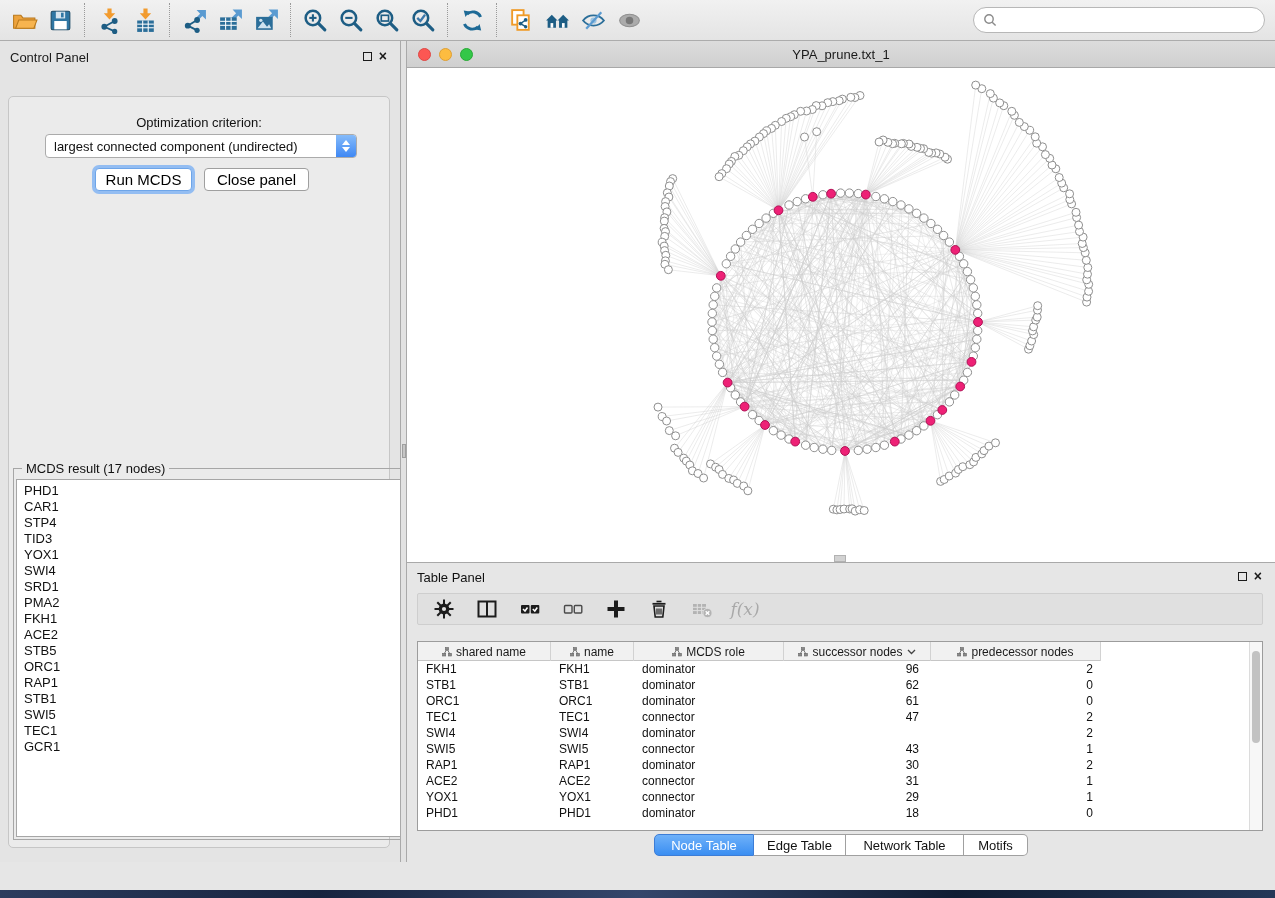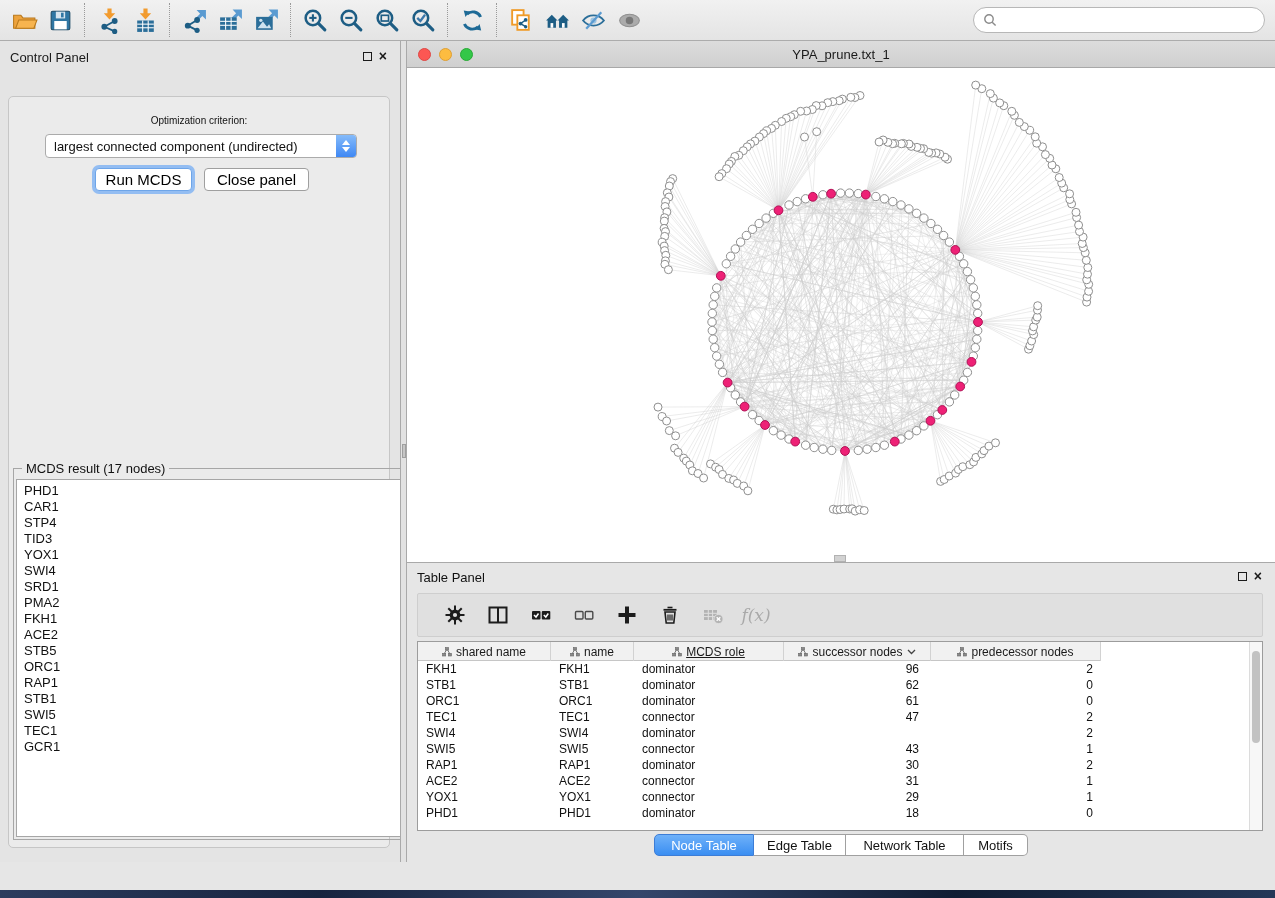--- a/index.html
+++ b/index.html
@@ -32,21 +32,21 @@
   .cp-title { position:absolute; left:10px; top:9px; font-size:13px; color:#1a1a1a; }
   .seg-bar { display:flex; }
   .seg { height:22px; background:#fff; border:1px solid #a0a0a0; border-left:none;
     font-size:13px; color:#111; display:flex; align-items:center; justify-content:center; }
   .seg:first-child { border-left:1px solid #a0a0a0; border-radius:5px 0 0 5px; }
   .seg:last-child { border-radius:0 5px 5px 0; }
   .seg.active { background:linear-gradient(#6fb1f9,#3a8ef2); border-color:#3d7dd6; color:#fff; }
   .cp-tabs { position:absolute; left:80px; top:33px; }
   .tab-content { position:absolute; left:8px; top:55px; width:382px; height:752px;
     background:#ebebeb; border:1px solid #c6c6c6; border-radius:5px; }
-  .opt-label { position:absolute; top:18px; width:100%; text-align:center; font-size:10px; }
+  .opt-label { position:absolute; top:18px; width:100%; text-align:center; font-size:13px; }
   .dropdown { position:absolute; left:36px; top:37px; width:312px; height:24px; background:#fff;
     border:1px solid #ababab; border-radius:4px; display:flex; align-items:center; }
   .dropdown .dd-text { flex:1; font-size:13px; padding-left:8px; white-space:nowrap; overflow:hidden; }
   .dd-stepper { width:20px; height:22px; border-radius:0 3px 3px 0; background:linear-gradient(#85bbfa,#3f88f4);
     display:flex; flex-direction:column; align-items:center; justify-content:center; gap:2px; }
   .dd-up { width:0;height:0;border-left:4px solid transparent;border-right:4px solid transparent;border-bottom:5px solid #fff; }
   .dd-down { width:0;height:0;border-left:4px solid transparent;border-right:4px solid transparent;border-top:5px solid #fff; }
   .btn { position:absolute; height:23px; background:#fff; border:1px solid #9f9f9f; border-radius:4px;
     font-size:15px; display:flex; align-items:center; justify-content:center; font-family:inherit; }
   .btn.focus-ring { box-shadow:0 0 0 3px rgba(110,170,245,.7); border-color:#6ea5e8; }
@@ -72,22 +72,22 @@
   .light.red { background:#fc5753; border:1px solid #df4744; }
   .light.yellow { background:#fdbc40; border:1px solid #de9f34; }
   .light.green { background:#33c748; border:1px solid #27aa35; }
   .net-title { position:absolute; top:6px; width:100%; text-align:center; font-size:13px; color:#1a1a1a; }
   .net-canvas { position:absolute; left:0; top:27px; width:868px; height:494px; background:#fff; }
   .h-grip { position:absolute; left:427px; top:487px; width:12px; height:7px; background:#d2d2d2; border:1px solid #b2b2b2; }
 
   
   .table-panel { position:absolute; left:407px; top:562px; width:868px; height:300px; background:#e6e6e6; border-top:1px solid #a9a9a9; }
   .tp-title { position:absolute; left:10px; top:7px; font-size:13px; }
-  .tp-toolbar { position:absolute; left:10px; right:12px; top:30px; height:44px; background:#e0e0e0;
-    border:1px solid #cecece; border-radius:2px; display:flex; align-items:center; gap:19px; padding-left:25px; }
+  .tp-toolbar { position:absolute; left:10px; right:12px; top:30px; height:32px; background:#e0e0e0;
+    border:1px solid #cecece; border-radius:2px; display:flex; align-items:center; gap:19px; padding-left:14px; }
   .tp-toolbar .ticon { display:flex; align-items:center; justify-content:center; width:24px; height:24px; }
   .fx-label { font-family:"DejaVu Serif", serif; font-style:italic; font-size:17px; color:#a9a9a9; }
   .table-area { position:absolute; left:10px; right:12px; top:78px; height:190px; background:#fff; border:1px solid #9c9c9c; }
   .thead { position:absolute; left:0; top:0; height:19px; display:flex; background:#f1f1f1; border-bottom:1px solid #c6c6c6; }
   .th { display:flex; align-items:center; justify-content:center; gap:4px; font-size:12px; color:#1a1a1a;
     border-right:1px solid #d2d2d2; height:19px; }
   .tbody { position:absolute; left:0; top:19px; right:13px; bottom:0; overflow:hidden; }
   .tr { display:flex; height:16px; }
   .td { font-size:12px; line-height:16px; white-space:nowrap; overflow:hidden; }
   .td.ltext { padding-left:8px; text-align:left; }
@@ -1294,21 +1294,21 @@
           <div class="th" style="width: 83px;">
             <svg width="10" height="10" viewBox="0 0 10 10">
               <line x1="5" y1="2" x2="2" y2="7" stroke="#777"></line>
               <line x1="5" y1="2" x2="8" y2="7" stroke="#777"></line>
               <rect x="3.4" y="0.5" width="3.2" height="2.6" fill="#8a8a8a" stroke="#666" stroke-width="0.6"></rect>
               <rect x="0.5" y="6.4" width="3.2" height="2.6" fill="#8a8a8a" stroke="#666" stroke-width="0.6"></rect>
               <rect x="6.3" y="6.4" width="3.2" height="2.6" fill="#8a8a8a" stroke="#666" stroke-width="0.6"></rect>
             </svg>
             <span>name</span>
           </div>
-          <div class="th" style="width: 150px; text-decoration: underline;">
+          <div class="th" style="width: 150px;">
             <svg width="10" height="10" viewBox="0 0 10 10">
               <line x1="5" y1="2" x2="2" y2="7" stroke="#777"></line>
               <line x1="5" y1="2" x2="8" y2="7" stroke="#777"></line>
               <rect x="3.4" y="0.5" width="3.2" height="2.6" fill="#8a8a8a" stroke="#666" stroke-width="0.6"></rect>
               <rect x="0.5" y="6.4" width="3.2" height="2.6" fill="#8a8a8a" stroke="#666" stroke-width="0.6"></rect>
               <rect x="6.3" y="6.4" width="3.2" height="2.6" fill="#8a8a8a" stroke="#666" stroke-width="0.6"></rect>
             </svg>
             <span>MCDS role</span>
           </div>
           <div class="th" style="width: 147px;">

